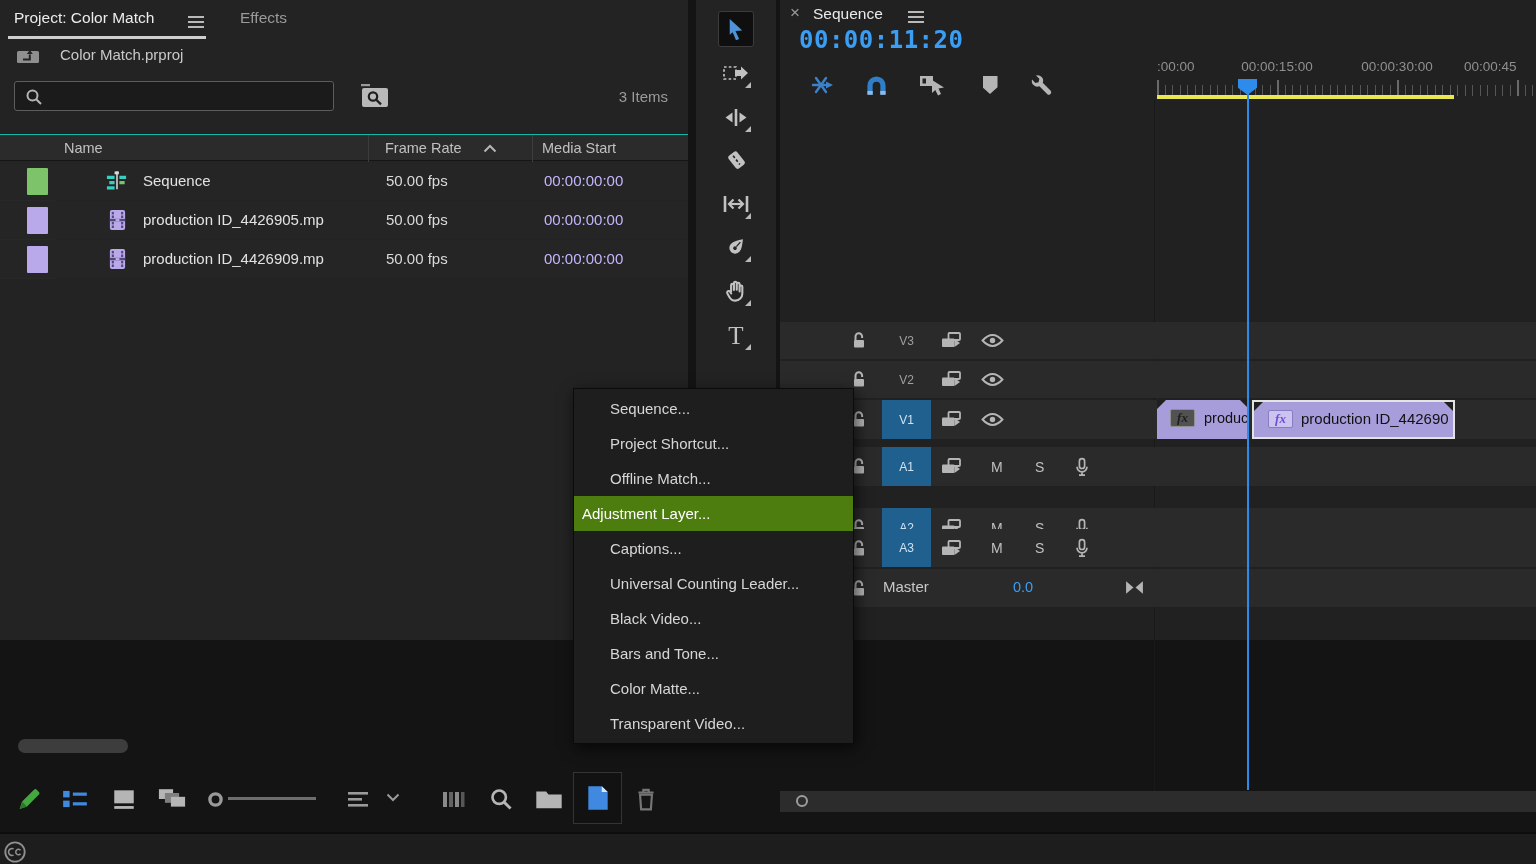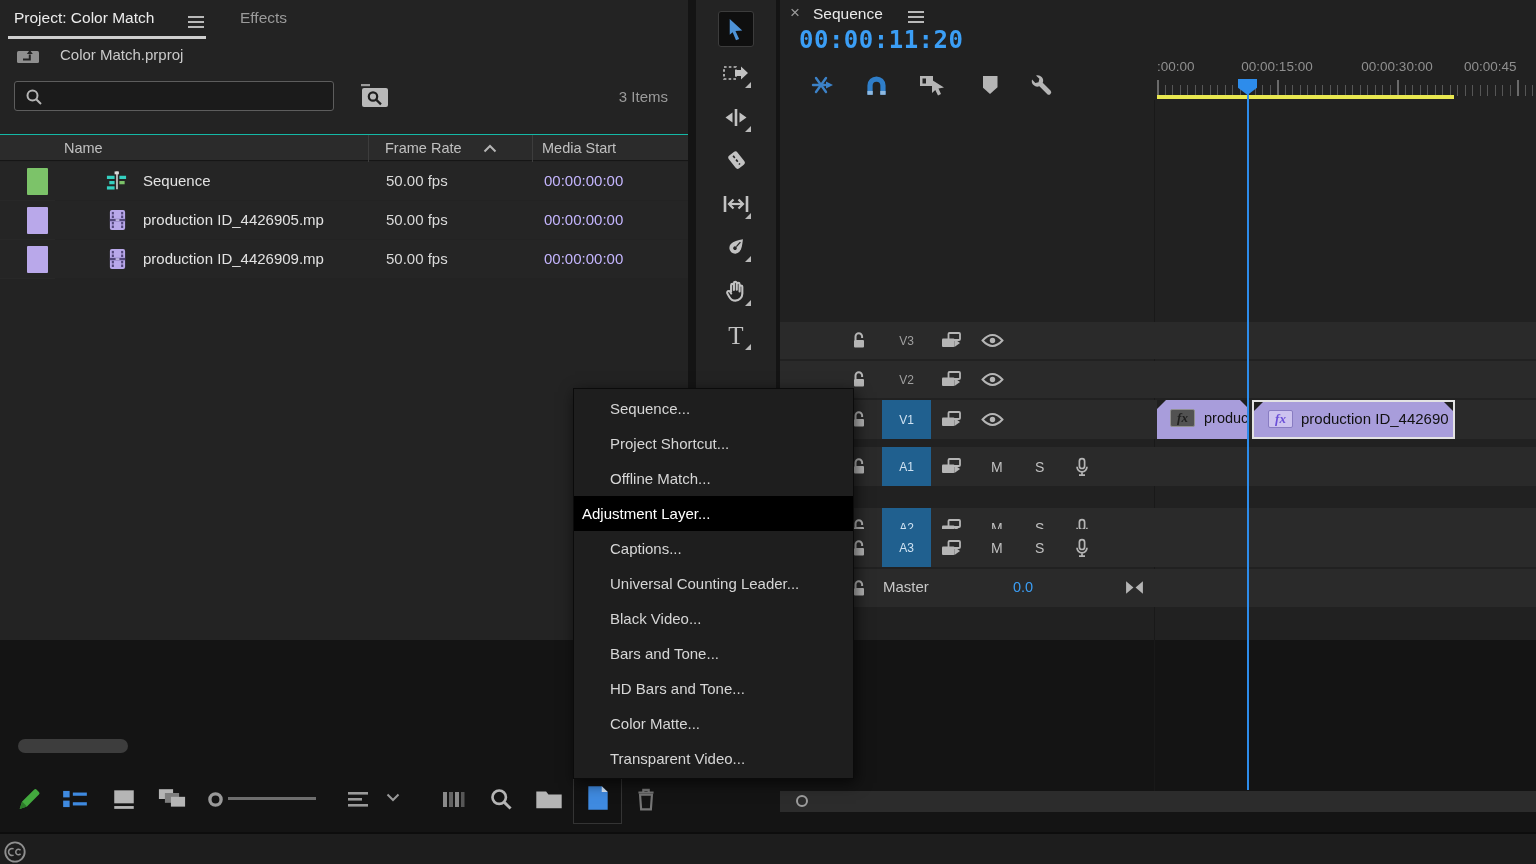--- a/index.html
+++ b/index.html
@@ -66,21 +66,21 @@
   #tl-scrollbar{position:absolute;left:0;top:791px;width:756px;height:21px;background:#2c2c2c;}
   #tl-scroll-handle{position:absolute;left:16px;top:4px;width:12px;height:12px;border:2.5px solid #9d9d9d;border-radius:50%;}
 
   
   #app-bottom-strip{position:absolute;left:0;top:832px;width:1536px;height:32px;background:#1d1d1d;border-top:2px solid #0d0d0d;}
 
   
   #new-item-menu{position:absolute;left:573px;top:388px;width:281px;background:#1e1e1e;border:1px solid #0b0b0b;
      box-shadow:2px 4px 14px rgba(0,0,0,0.65);z-index:50;padding:2px 0;}
   .menu-item{height:35px;line-height:35px;padding-left:36px;font-size:15px;color:#d6d6d6;white-space:nowrap;}
-  .menu-item.highlighted{background:#000000;color:#ffffff;padding-left:8px;}
+  .menu-item.highlighted{background:#4d7c0f;color:#ffffff;padding-left:8px;}
 </style>
 </head>
 <body>
 
 <div id="app">
 
   <section id="project-panel" class="panel">
     <div>
       <span class="ptab-label" style="left:14px;color:#ececec;">Project: Color Match</span>
       <span class="hamburger abs" style="left:188px;top:13px;">
@@ -570,18 +570,17 @@
 
   <div id="new-item-menu">
     <div class="menu-item">Sequence...</div>
     <div class="menu-item">Project Shortcut...</div>
     <div class="menu-item">Offline Match...</div>
     <div class="menu-item highlighted">Adjustment Layer...</div>
     <div class="menu-item">Captions...</div>
     <div class="menu-item">Universal Counting Leader...</div>
     <div class="menu-item">Black Video...</div>
     <div class="menu-item">Bars and Tone...</div>
-    <div class="menu-item">HD Bars and Tone...</div>
     <div class="menu-item">Color Matte...</div>
     <div class="menu-item">Transparent Video...</div>
   </div>
 
 </div>
 
 </body></html>

